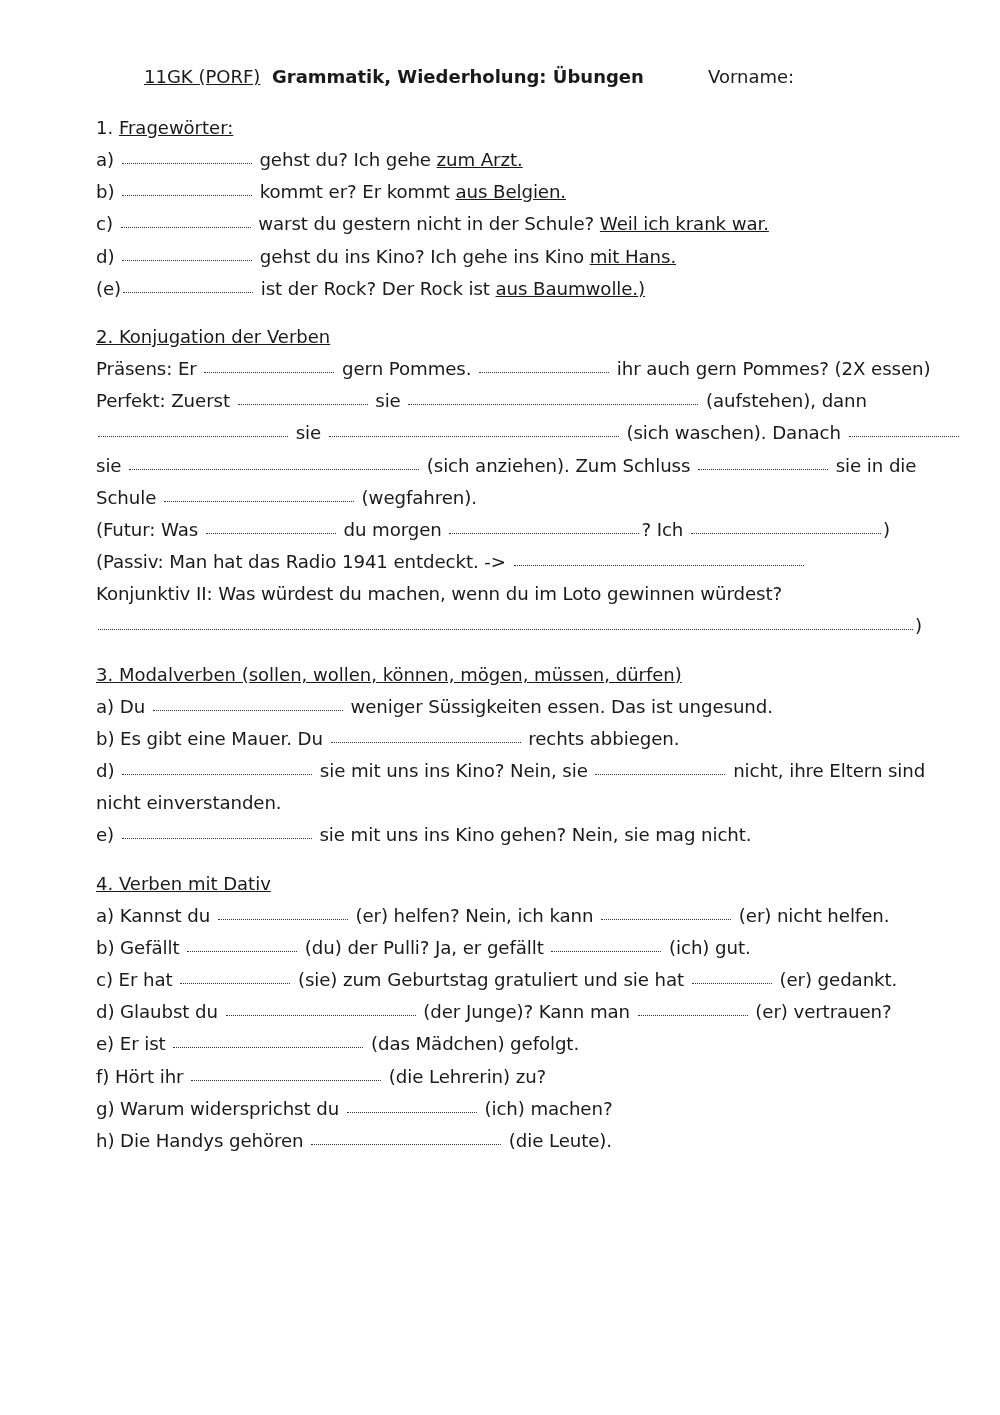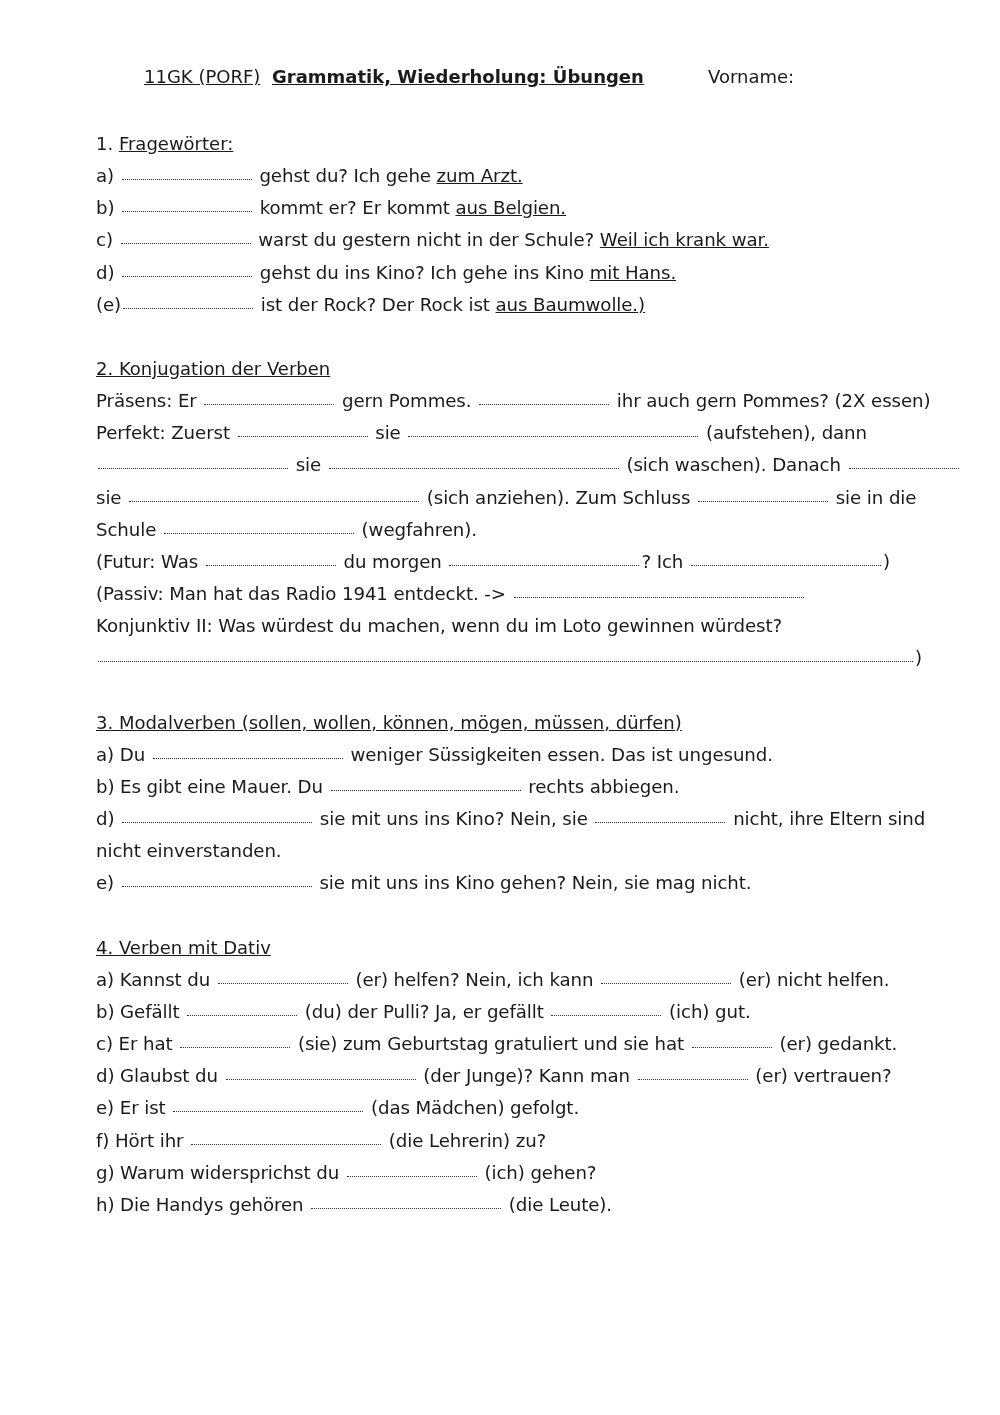--- a/index.html
+++ b/index.html
@@ -2,23 +2,23 @@
 <html><head>
 <meta charset="utf-8">
 <style>
   html, body { margin: 0; padding: 0; background: #ffffff; }
   body { width: 1000px; height: 1415px; position: relative; overflow: hidden;
          font-family: "DejaVu Sans", sans-serif; color: #1a1a1a; }
   .page { position: absolute; left: 96px; top: 62px; width: 830px; }
   .header { position: relative; height: 34px; font-size: 18px; }
   .header span { position: absolute; top: 4px; white-space: nowrap; }
   .hdr-class { left: 0; text-decoration: underline; margin-left: 48px; }
-  .hdr-title { left: 176px; font-weight: bold; text-decoration: underline; }
+  .hdr-title { left: 176px; font-weight: bold; }
   .hdr-name { left: 596px; margin-left: 16px; }
-  .sec-title { font-size: 18px; margin-top: 32px; height: 32px; line-height: 32px; white-space: nowrap; }
+  .sec-title { font-size: 18px; margin-top: 16px; height: 32px; line-height: 32px; white-space: nowrap; }
   .sec-title .u { text-decoration: underline; }
   .line { font-size: 18.2px; height: 32.2px; line-height: 32.2px; white-space: nowrap; letter-spacing: -0.1px; }
   .blank { display: inline-block; border-bottom: 1.5px dotted #333; height: 0; vertical-align: baseline; margin: 0 2px; position: relative; top: -2px; }
   .ul { text-decoration: underline; }
   .w-xs { width: 80px; } .w-s { width: 110px; } .w-m { width: 130px; } .w-l { width: 190px; }
   .w-xl { width: 290px; } .w-full { width: 815px; }
 </style>
 </head>
 <body>
 
@@ -58,17 +58,17 @@
         <div class="line"><span>e) </span><span class="blank w-l"></span><span> sie mit uns ins Kino gehen? Nein, sie mag nicht.</span></div>
       </div>
       <div>
         <div class="sec-title"><span class="u">4. Verben mit Dativ</span></div>
         <div class="line"><span>a) Kannst du </span><span class="blank w-m"></span><span> (er) helfen? Nein, ich kann </span><span class="blank w-m"></span><span> (er) nicht helfen.</span></div>
         <div class="line"><span>b) Gefällt </span><span class="blank w-s"></span><span> (du) der Pulli? Ja, er gefällt </span><span class="blank w-s"></span><span> (ich) gut.</span></div>
         <div class="line"><span>c) Er hat </span><span class="blank w-s"></span><span> (sie) zum Geburtstag gratuliert und sie hat </span><span class="blank w-xs"></span><span> (er) gedankt.</span></div>
         <div class="line"><span>d) Glaubst du </span><span class="blank w-l"></span><span> (der Junge)? Kann man </span><span class="blank w-s"></span><span> (er) vertrauen?</span></div>
         <div class="line"><span>e) Er ist </span><span class="blank w-l"></span><span> (das Mädchen) gefolgt.</span></div>
         <div class="line"><span>f) Hört ihr </span><span class="blank w-l"></span><span> (die Lehrerin) zu?</span></div>
-        <div class="line"><span>g) Warum widersprichst du </span><span class="blank w-m"></span><span> (ich) gehen?</span></div>
+        <div class="line"><span>g) Warum widersprichst du </span><span class="blank w-m"></span><span> (ich) machen?</span></div>
         <div class="line"><span>h) Die Handys gehören </span><span class="blank w-l"></span><span> (die Leute).</span></div>
       </div>
     </div>
 </div>
 
 </body></html>

